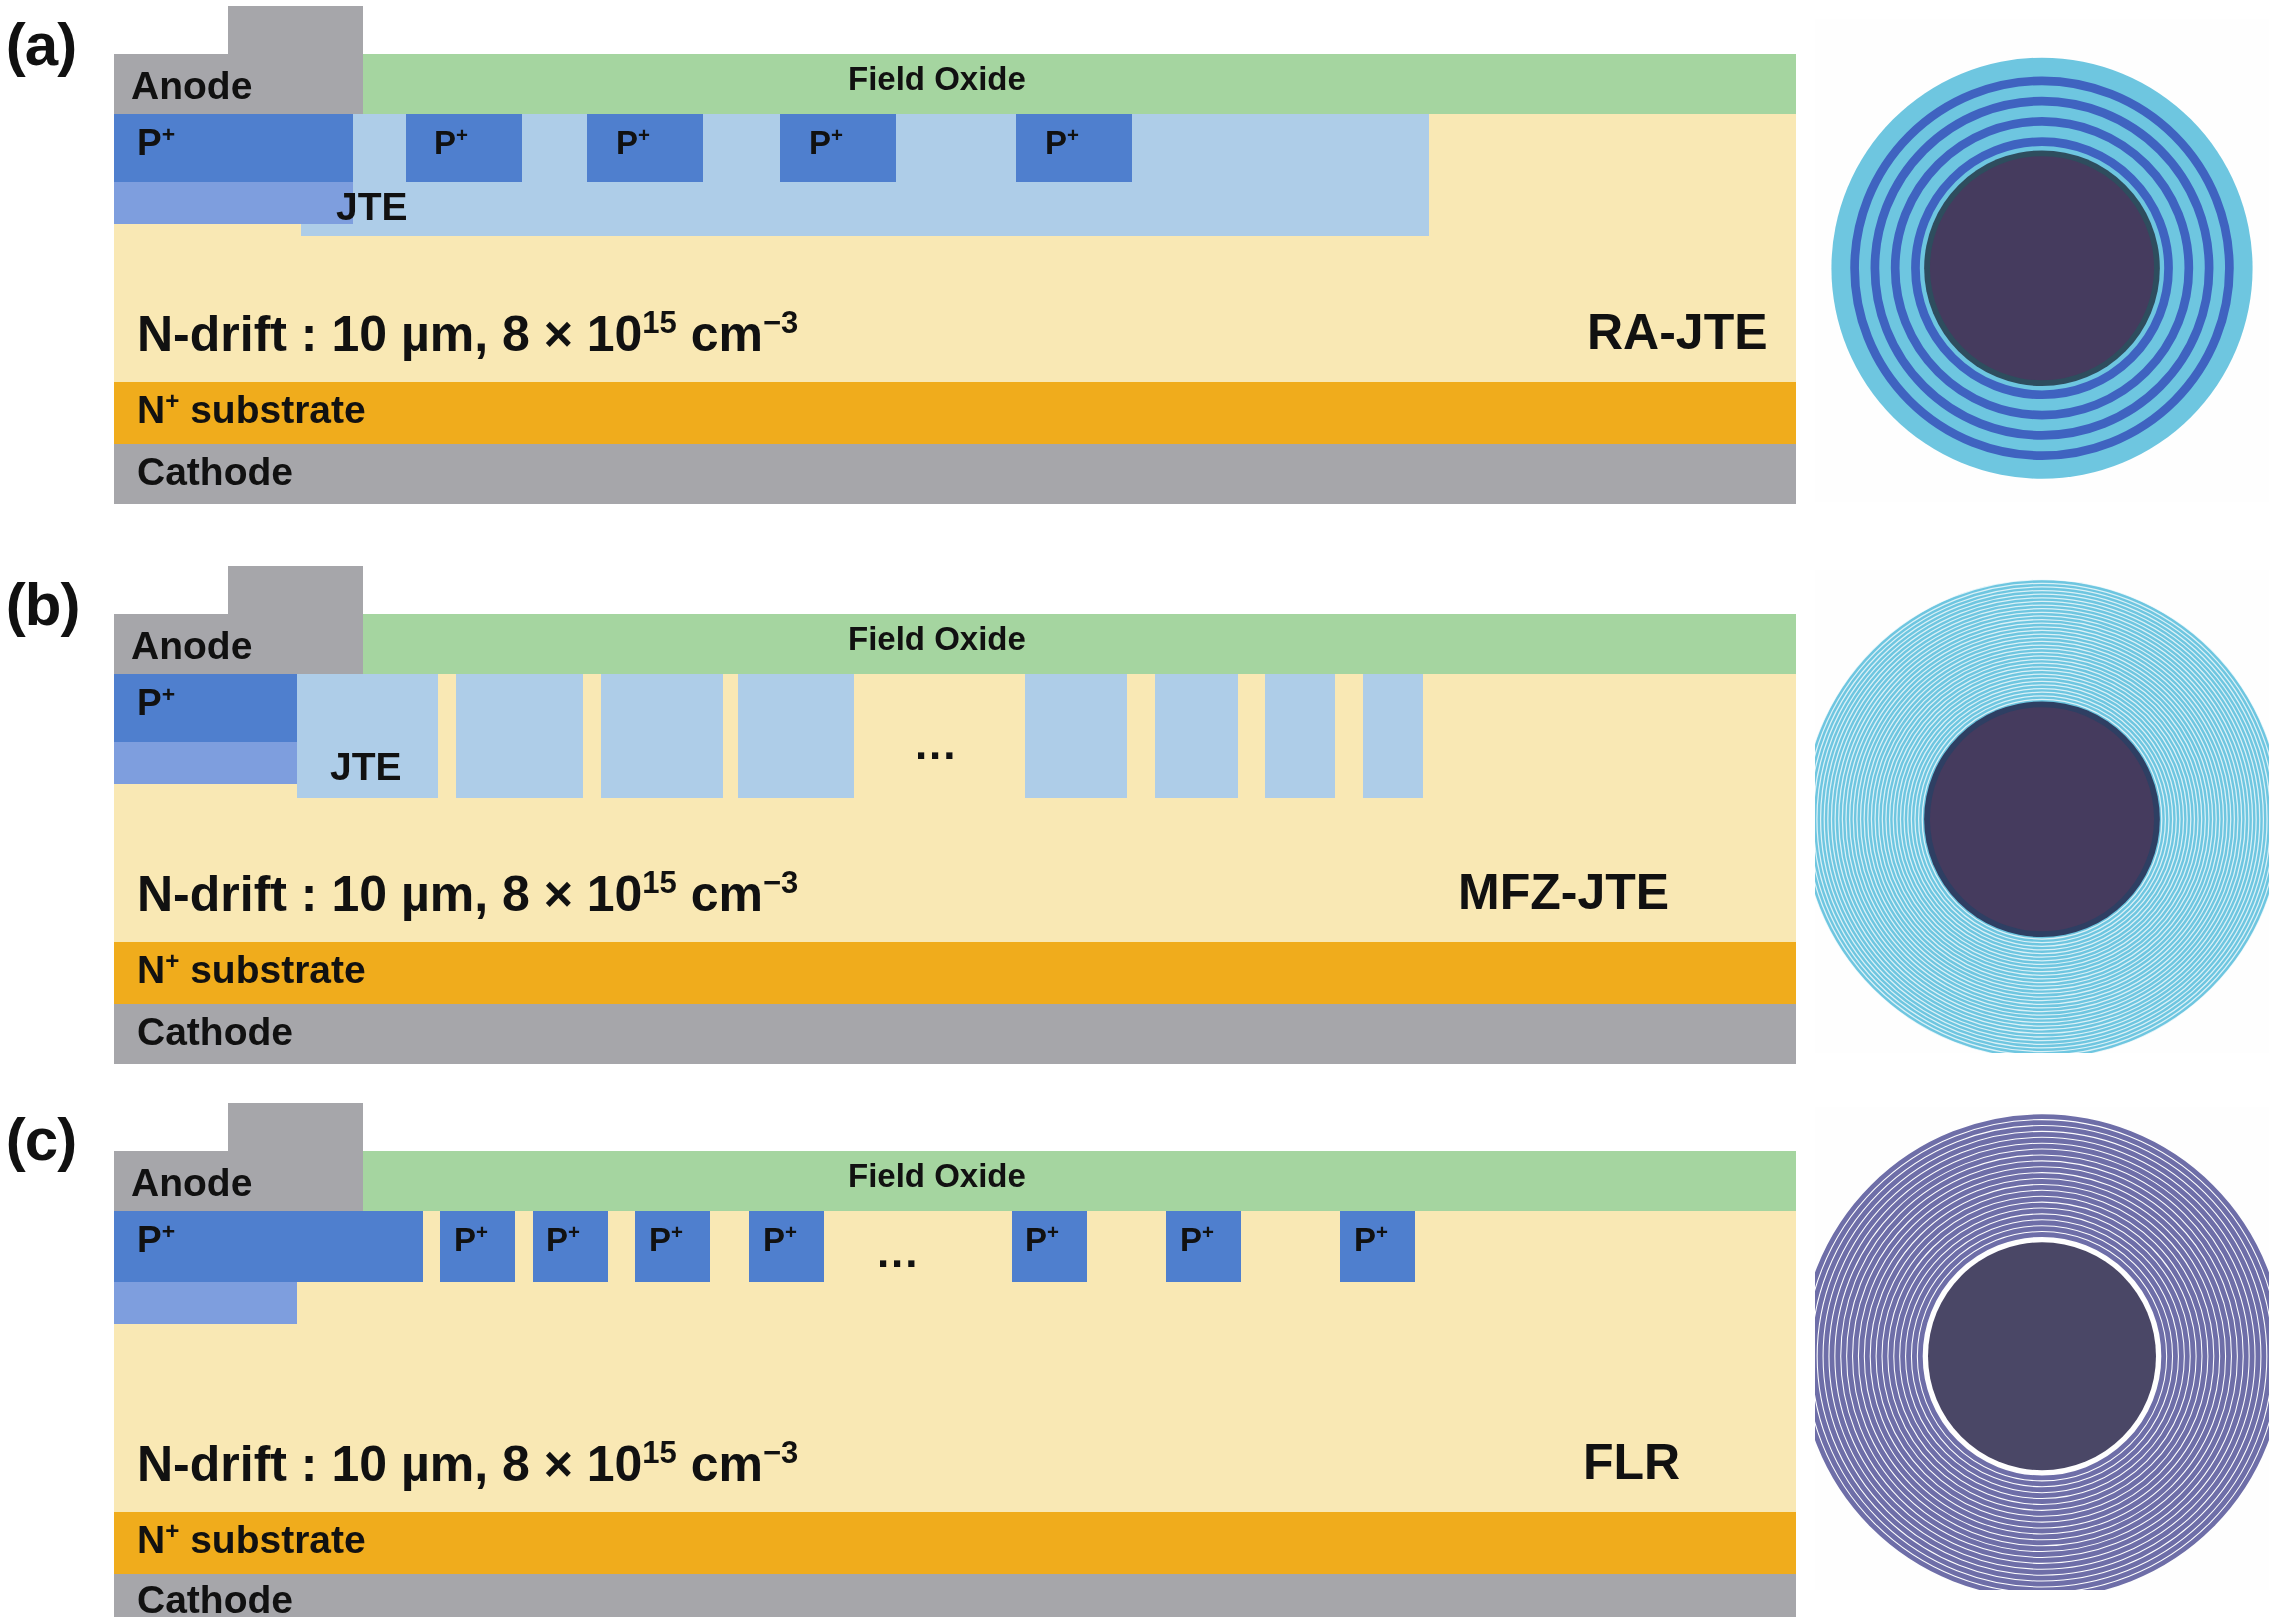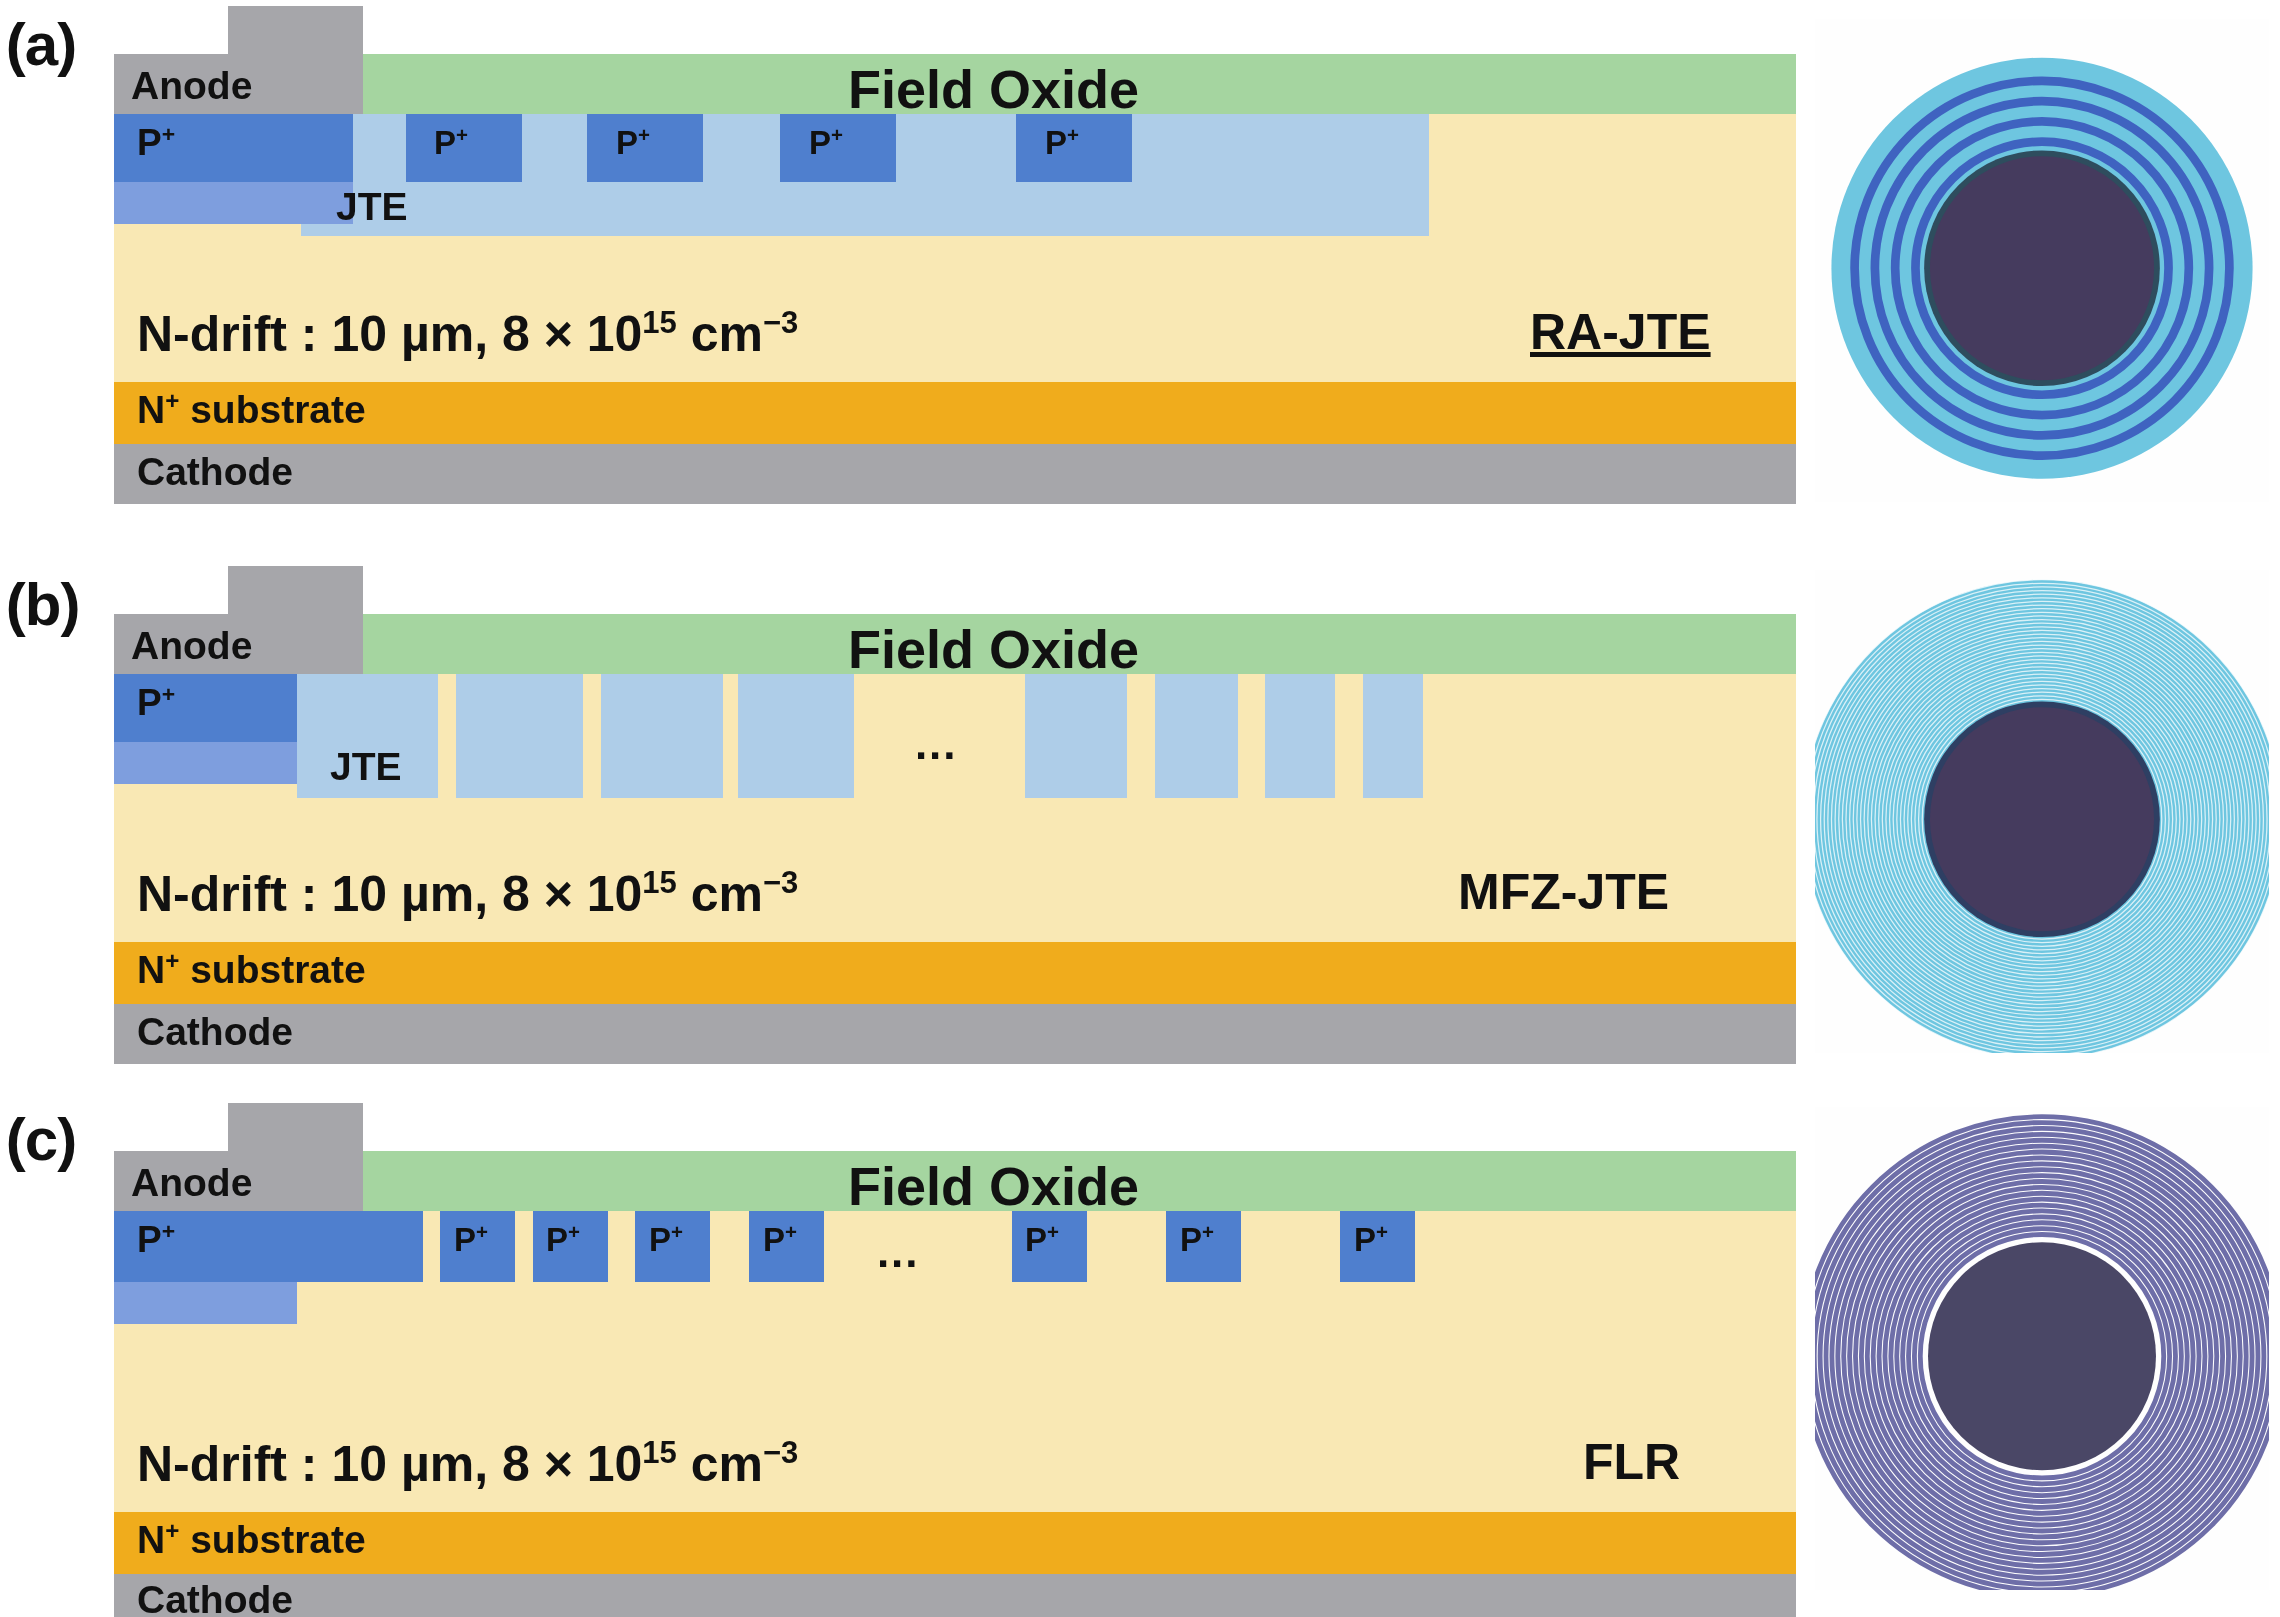--- a/index.html
+++ b/index.html
@@ -47,21 +47,21 @@
 
   .lbl {
     position: absolute;
     font-weight: bold;
     color: #111111;
     white-space: nowrap;
     line-height: 1;
     font-family: "Liberation Sans", sans-serif;
   }
   .lbl-anode    { font-size: 39px; }
-  .lbl-oxide    { font-size: 54px; }
+  .lbl-oxide    { font-size: 33px; }
   .lbl-jte      { font-size: 39px; }
   .lbl-sub      { font-size: 39px; }
   .lbl-cath     { font-size: 39px; }
   .lbl-drift    { font-size: 50px; }
   .lbl-struct   { font-size: 50px; }
   .lbl-pp       { font-size: 33px; }
   .lbl-pp-main  { font-size: 37px; }
   .lbl-dots     { font-size: 44px; letter-spacing: 1.9px; }
 
   sup { font-size: 0.62em; vertical-align: super; line-height: 0; }
@@ -113,21 +113,21 @@
       <div class="lbl lbl-pp-main" style="left:137px;top:124px;"><span>P</span><sup>+</sup></div>
       <div class="lbl lbl-pp" style="left:434px;top:126px;"><span>P</span><sup>+</sup></div>
       <div class="lbl lbl-pp" style="left:616px;top:126px;"><span>P</span><sup>+</sup></div>
       <div class="lbl lbl-pp" style="left:809px;top:126px;"><span>P</span><sup>+</sup></div>
       <div class="lbl lbl-pp" style="left:1045px;top:126px;"><span>P</span><sup>+</sup></div>
 
       <div class="lbl lbl-jte" style="left:336px;top:187px;">JTE</div>
 
       <div class="lbl lbl-drift" style="left:137px;top:309px;"><span>N-drift : 10 µm, 8 × 10</span><sup>15</sup><span> cm</span><sup>−3</sup></div>
 
-      <div class="lbl lbl-struct" style="left:1530px;top:307px;text-decoration:underline;">RA-JTE</div>
+      <div class="lbl lbl-struct" style="left:1587px;top:307px;">RA-JTE</div>
 
       <div class="lbl lbl-sub" style="left:137px;top:390px;"><span>N</span><sup>+</sup><span> substrate</span></div>
 
       <div class="lbl lbl-cath" style="left:137px;top:452px;">Cathode</div>
     </div>
 
     <div class="topview" style="left:1815px;top:19.3px;width:454px;height:483px;">
       <svg width="454" height="483" viewBox="0 0 470 500">
         <rect x="0" y="0" width="470" height="500" fill="#fefefe"></rect>
         <g transform="translate(235,258)">

